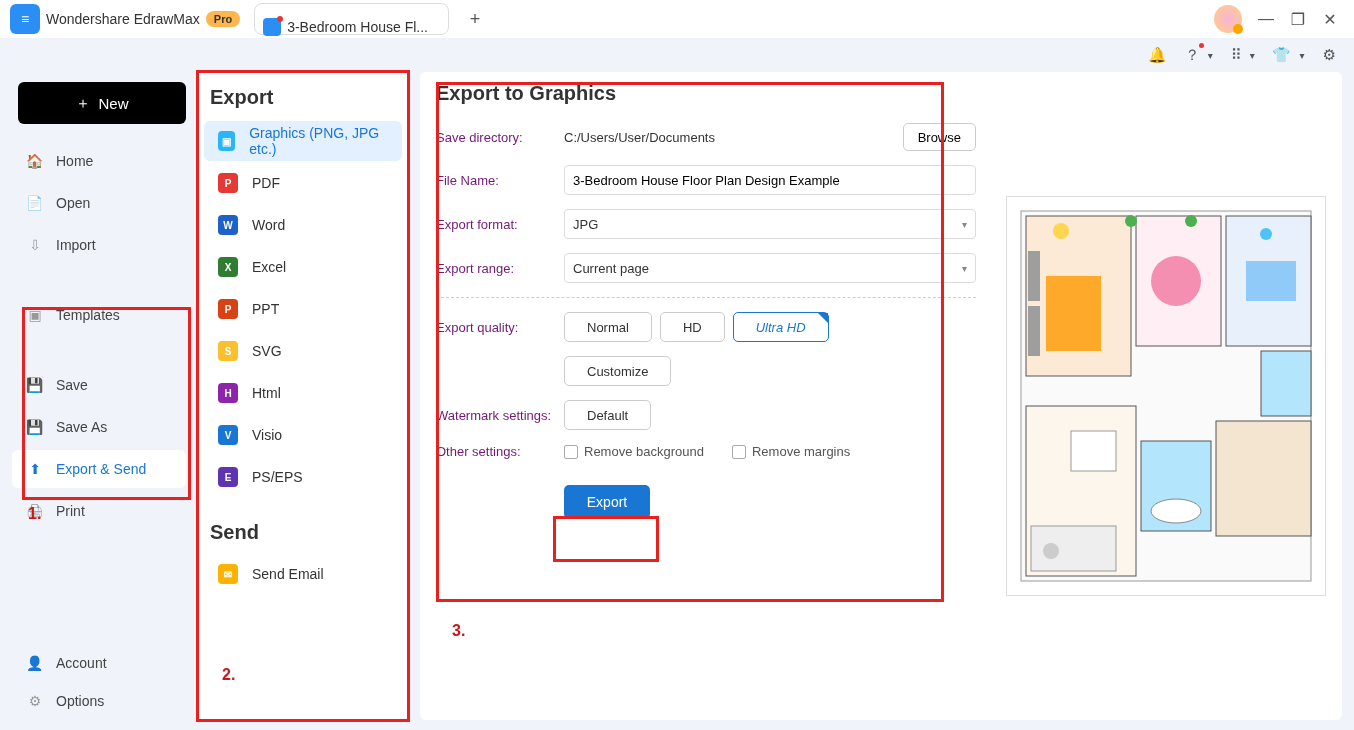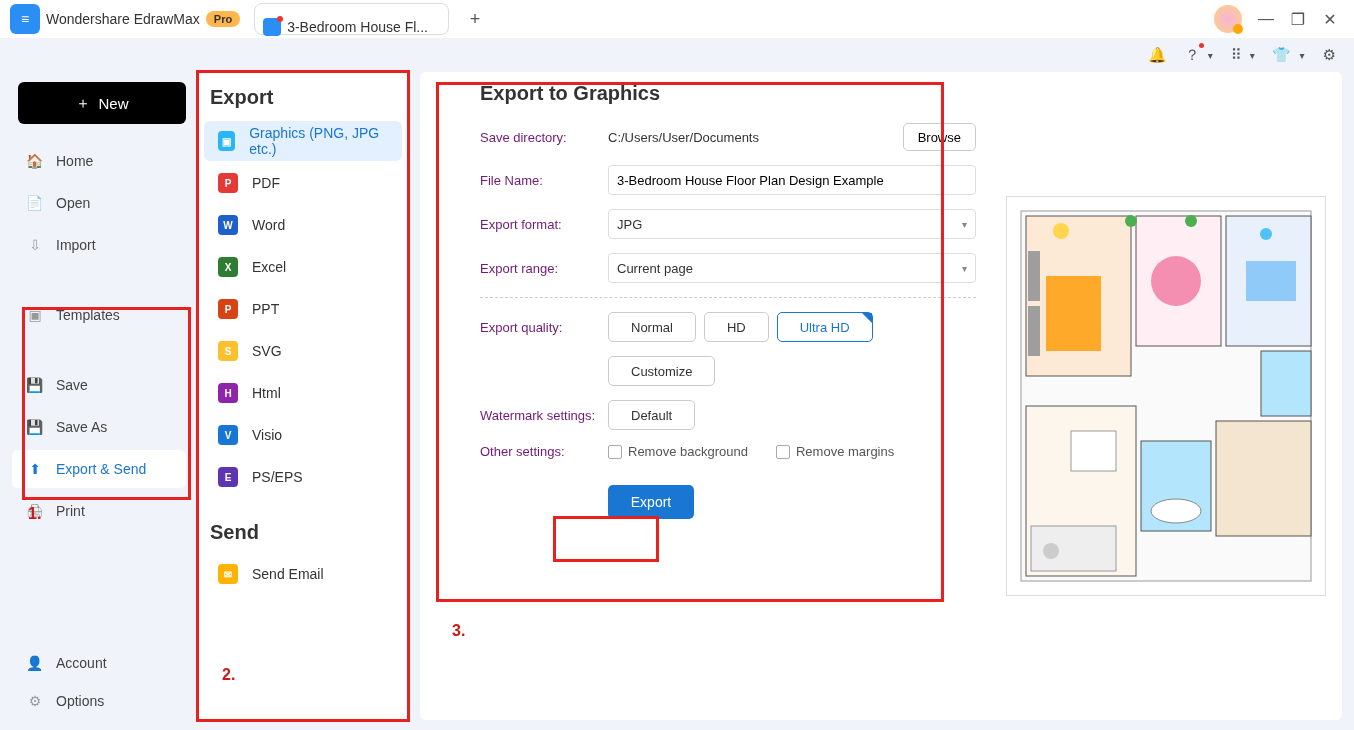--- a/index.html
+++ b/index.html
@@ -145,21 +145,21 @@
 
   .export-form {
     flex:1;
     background:#fff;
     border-radius:6px;
     margin: 0 12px 10px 0;
     padding: 10px 16px;
     position:relative;
     display:flex;
   }
-  .form-left { width:540px; position:relative;padding-left:44px;}
+  .form-left { width:540px; position:relative;}
   .form-left h2 { font-size:20px; font-weight:700; margin-bottom:18px;}
   .form-row { display:flex; align-items:center; margin-bottom:14px; }
   .form-label { width:128px; font-size:13px; color:#701a75;}
   .path-text { font-size:13px;}
   .browse-btn {
     margin-left:auto; border:1px solid #ccc; background:#fff;
     height:28px; padding:0 14px; border-radius:5px; font-size:13px;cursor:pointer;
   }
   .text-input {
     flex:1; height:30px; border:1px solid #ddd; border-radius:4px;
@@ -171,21 +171,21 @@
     display:flex;align-items:center;justify-content:space-between;
   }
   .caret{font-size:10px;color:#888;}
   .hr-dash { border:none; border-top:1px dashed #ccc; margin:8px 0 14px 0;}
   .seg-btns { display:flex; gap:8px;justify-content:space-between;}
   .seg {
     border:1px solid #ccc; background:#fff; height:30px;
     padding:0 22px; border-radius:5px; font-size:13px;cursor:pointer;
     display:flex;align-items:center;position:relative;
   }
-  .seg.selected { border-color:#1976d2; color:#1976d2; }
+  .seg.selected { border-color:#1976d2; color:#1976d2;font-style:italic; }
   .seg.selected::after{
     content:""; position:absolute; right:0;top:0;
     border-top:10px solid #1976d2; border-left:10px solid transparent;
   }
   .chk-row { display:flex; gap:28px; align-items:center;}
   .chk { display:flex;align-items:center;gap:6px;font-size:13px;color:#555;}
   .chk-box {width:14px;height:14px;border:1px solid #aaa;border-radius:2px;}
   .export-action {
     background:#1976d2;color:#fff;border:none;
     height:34px;width:86px;border-radius:5px;font-size:14px;cursor:pointer;

